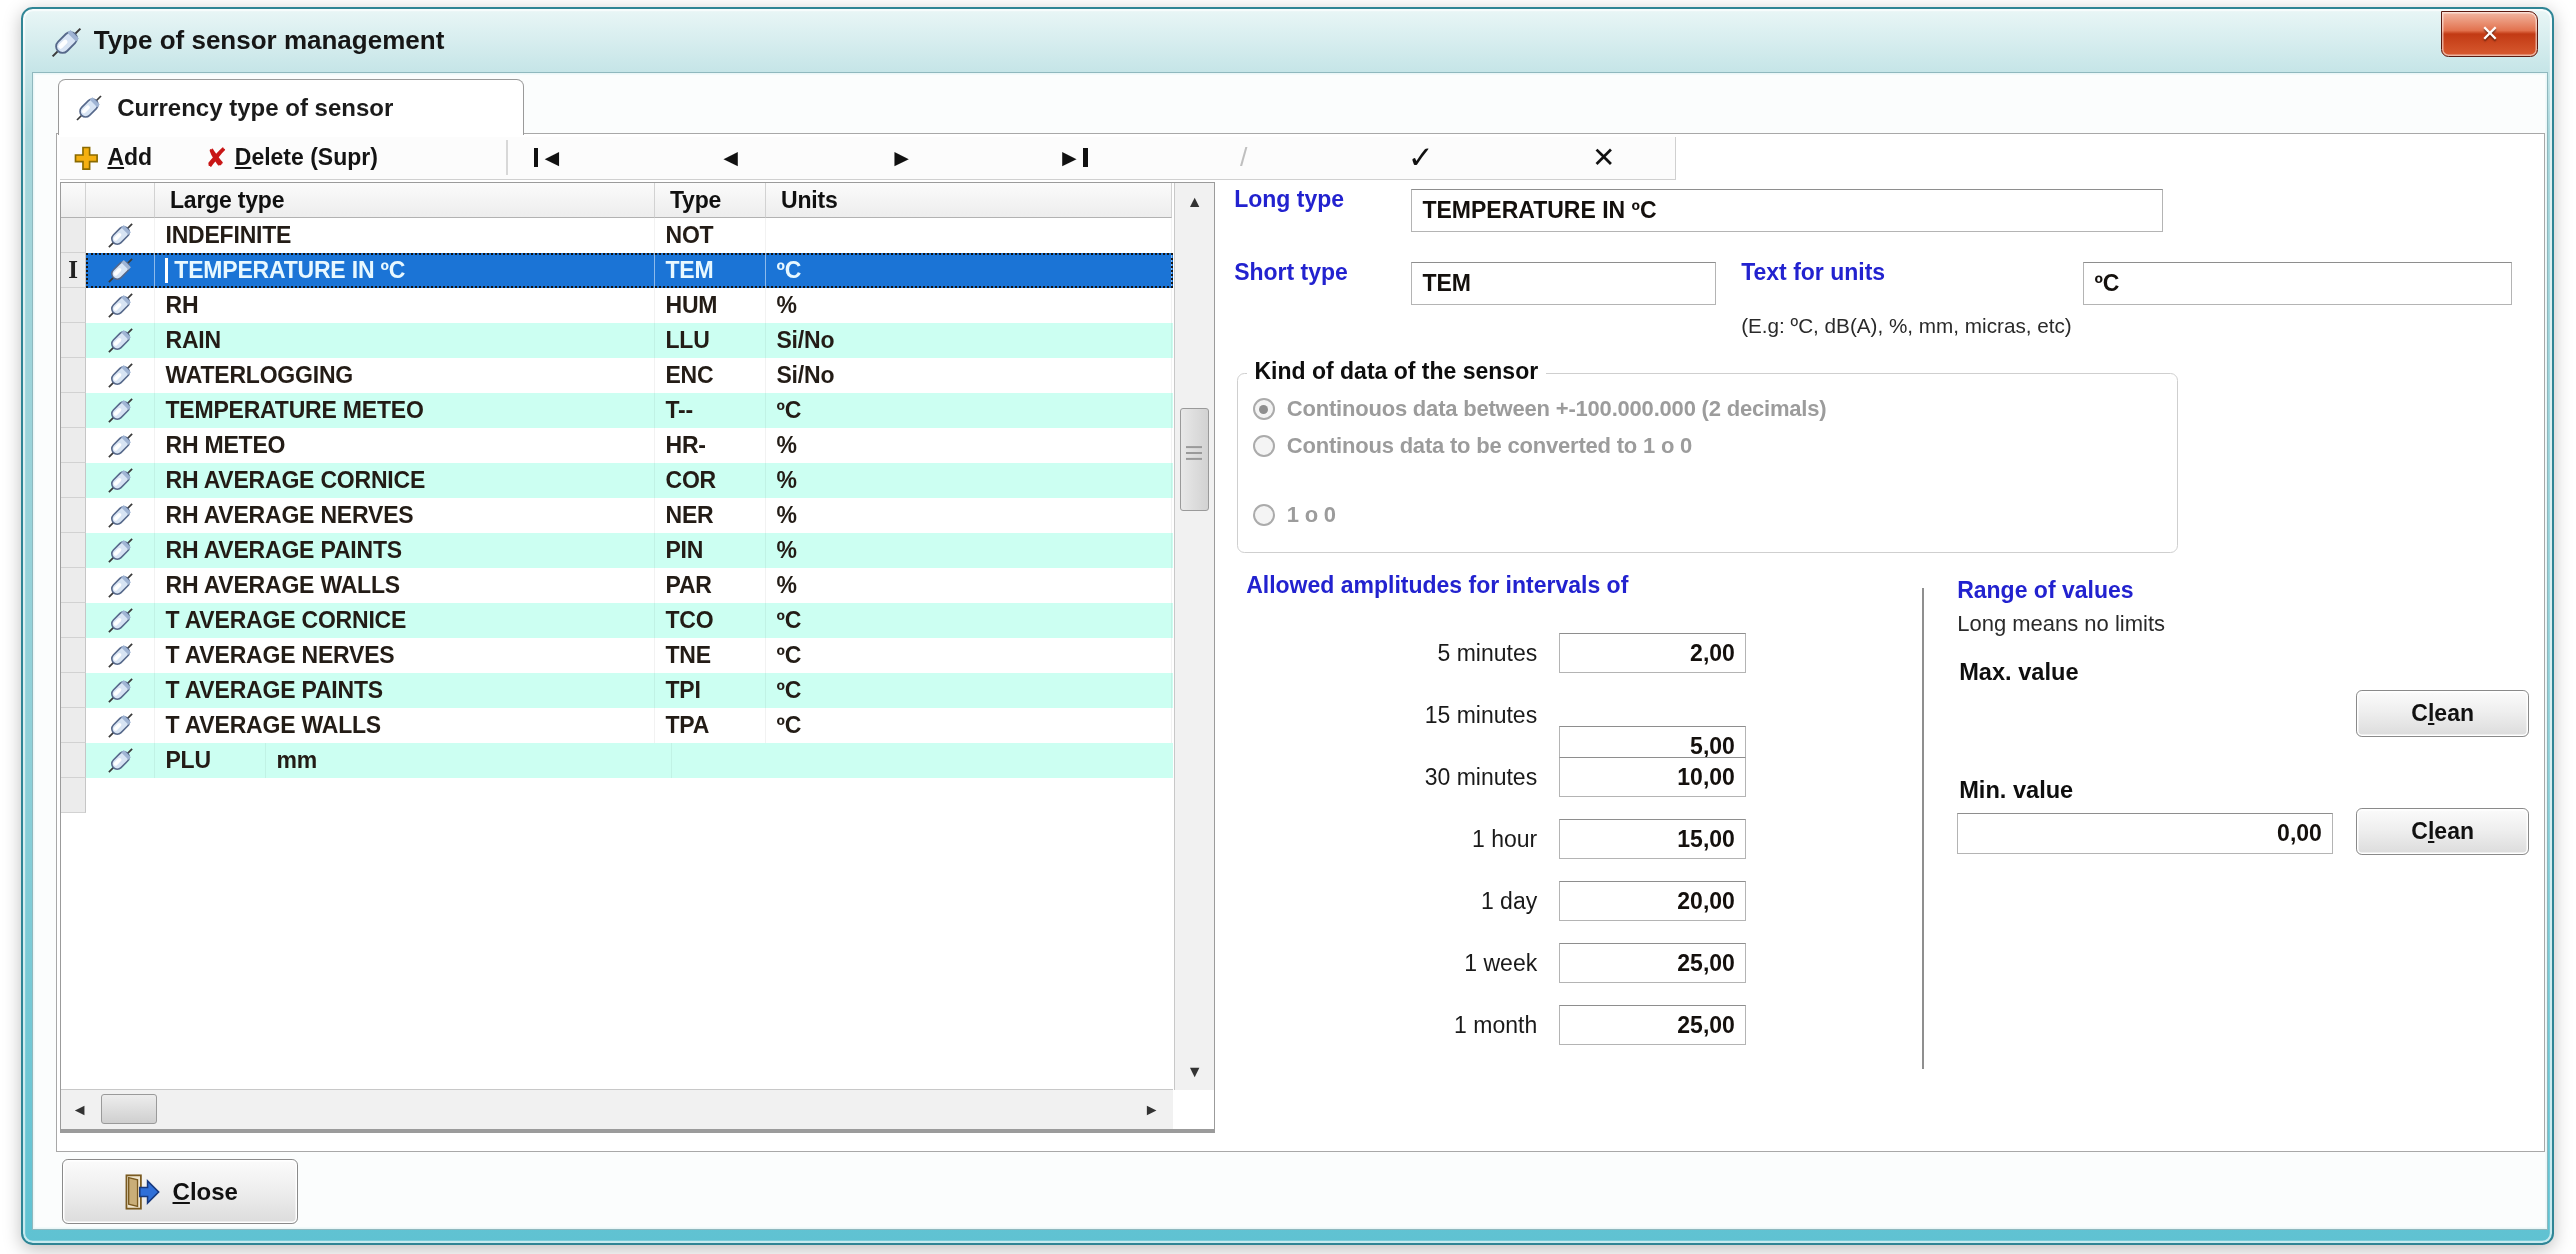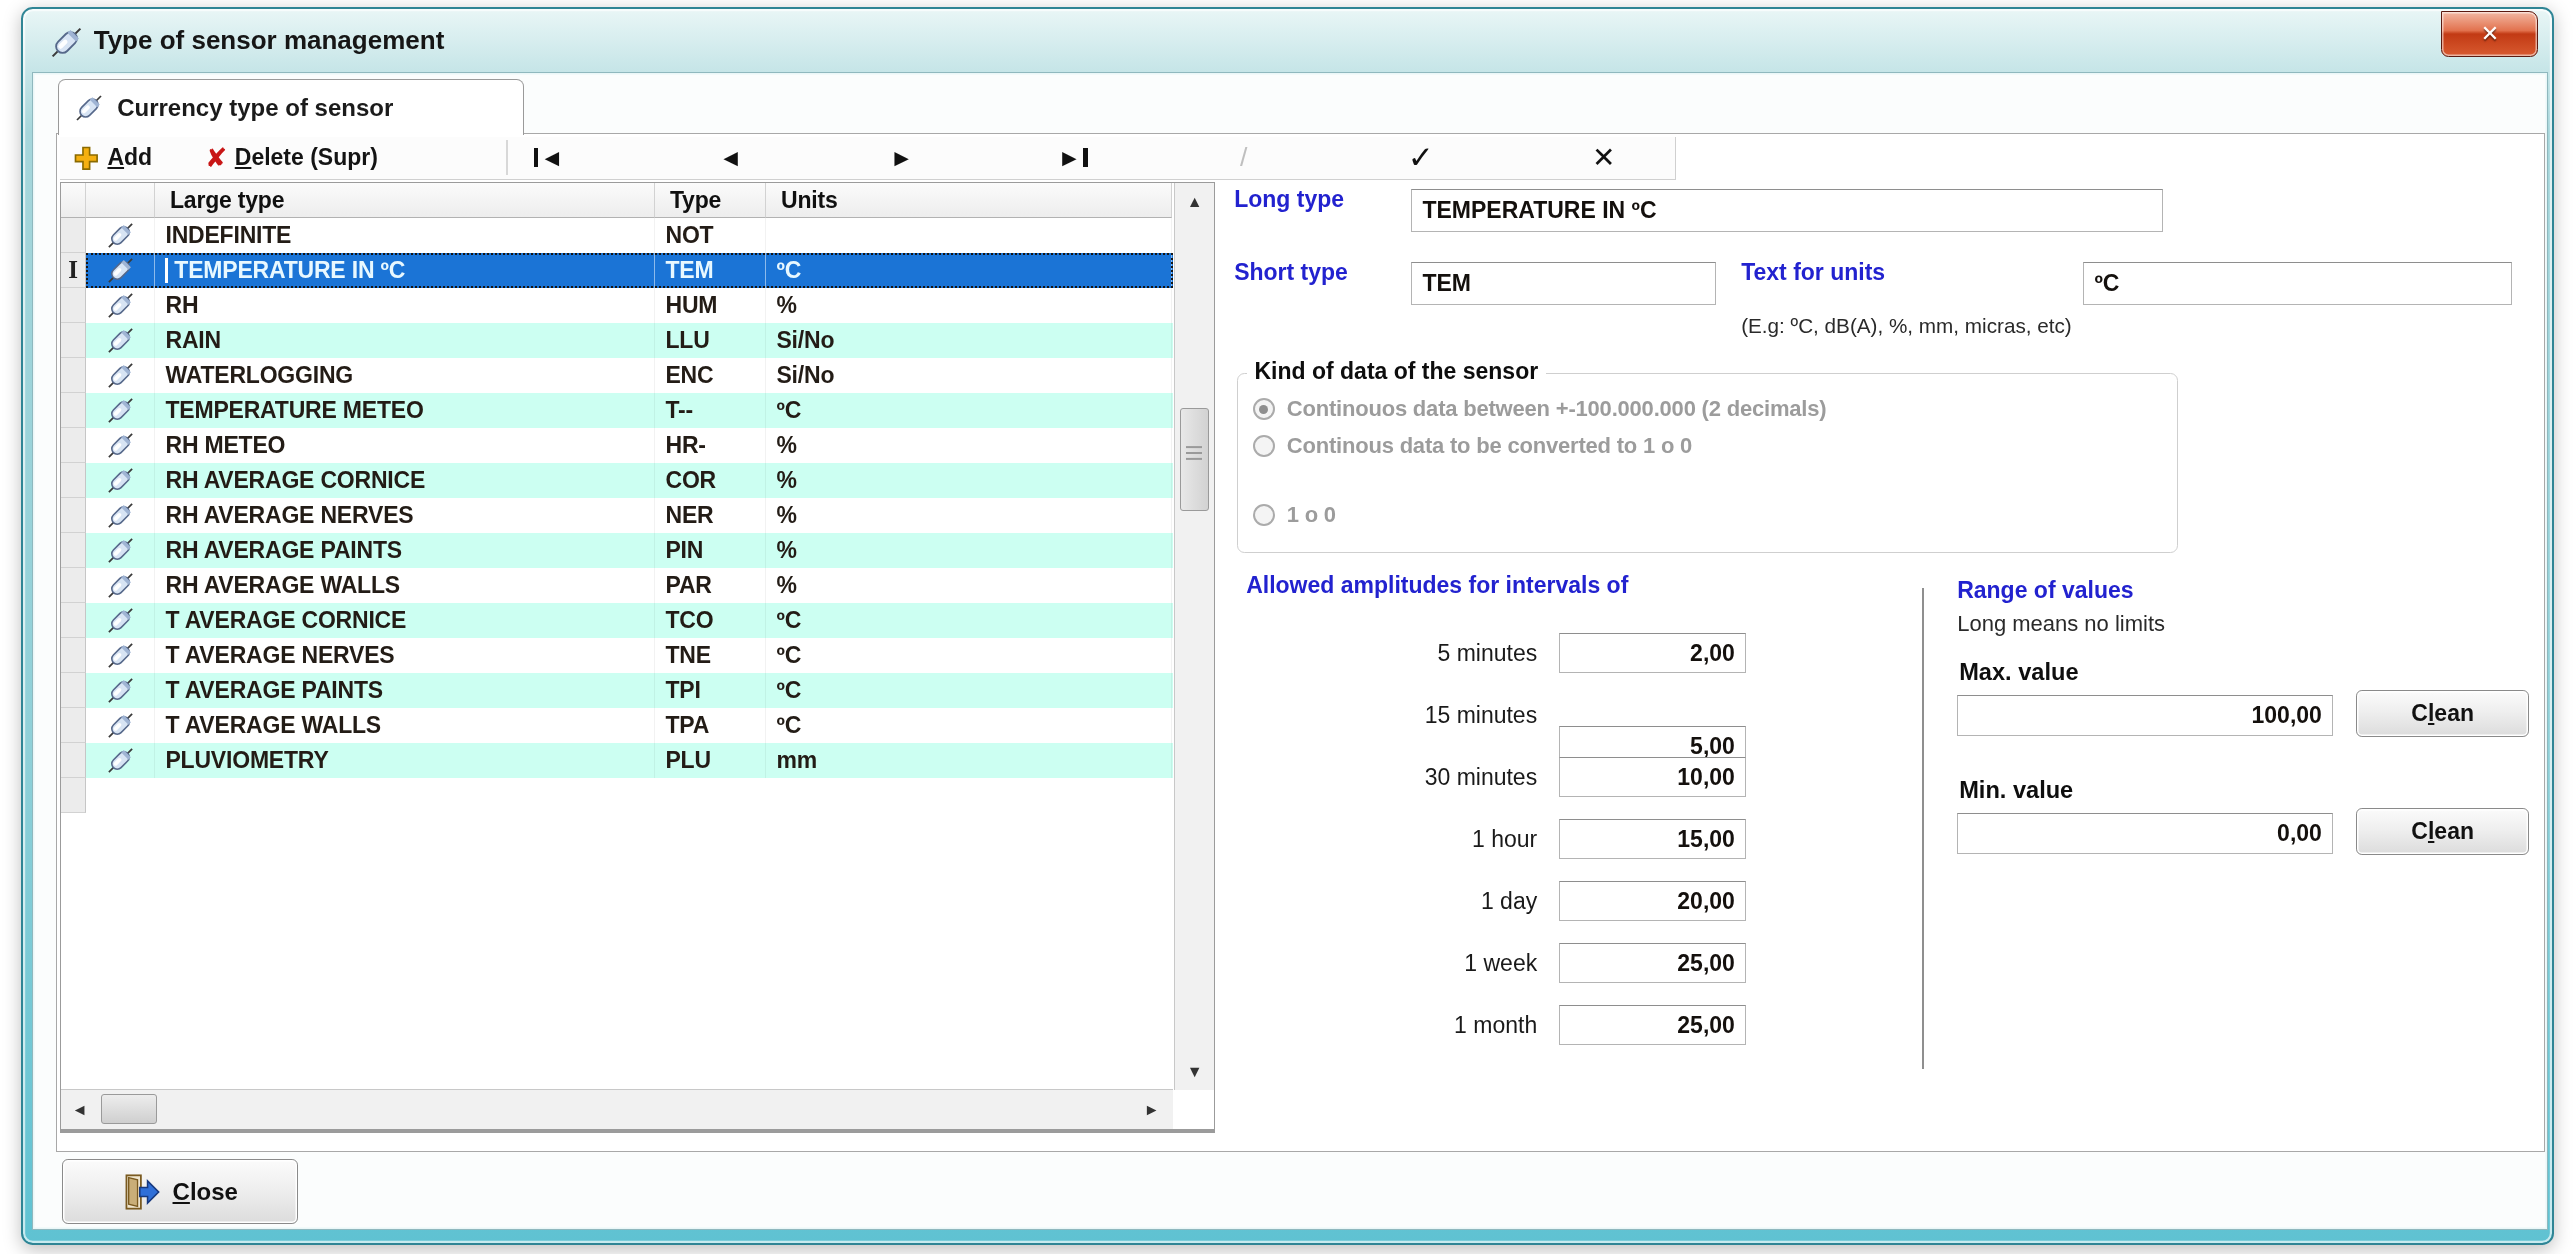--- a/index.html
+++ b/index.html
@@ -532,24 +532,20 @@
       <div class="cell c-icon">
   <svg viewBox="0 0 40 40">
     <line x1="5" y1="35" x2="35" y2="5" stroke="#3A3A3A" stroke-width="2.2"></line>
     <g transform="rotate(-45 20 20)">
       <rect x="7" y="13" width="26" height="14" rx="7" fill="#D7E4F4" stroke="#56688A" stroke-width="2"></rect>
       <rect x="10" y="16" width="12" height="5" rx="2.5" fill="#FFFFFF" opacity="0.95"></rect>
       <rect x="28" y="13.5" width="4.5" height="13" fill="#9FB4D4"></rect>
     </g>
   </svg>
 </div>
-      <div class="cell c-large">
-
-        <span class="txt">PLUVIOMETRY</span>
-      </div>
       <div class="cell c-type">PLU</div>
       <div class="cell c-units">mm</div>
     </div>
   </div>
             <div class="grow">
               <div class="ind"></div>
             </div>
           </div>
         <div class="vscroll">
           <div class="sarrow sa-up">▲</div>
@@ -622,21 +618,20 @@
     <div class="input right amp-input" style="top: 871px;">25,00</div>
   </div>
         </div>
 
       <div class="divider"></div>
 
       <div class="flabel" style="left:1900px;top:443px;">Range of values</div>
       <div class="sublabel" style="left:1900px;top:477px;">Long means no limits</div>
 
       <div class="blabel" style="left:1902px;top:525px;">Max. value</div>
-      <div class="input right" style="left:1900px;top:561px;width:376px;height:41px;">100,00</div>
       <div class="pushbtn" style="left:2299px;top:556px;width:173px;height:47px;">
         <span>C<u>l</u>ean</span>
       </div>
 
       <div class="blabel" style="left:1902px;top:643px;">Min. value</div>
       <div class="input right" style="left:1900px;top:679px;width:376px;height:41px;">0,00</div>
       <div class="pushbtn" style="left:2299px;top:674px;width:173px;height:47px;">
         <span>C<u>l</u>ean</span>
       </div>
     </div>

